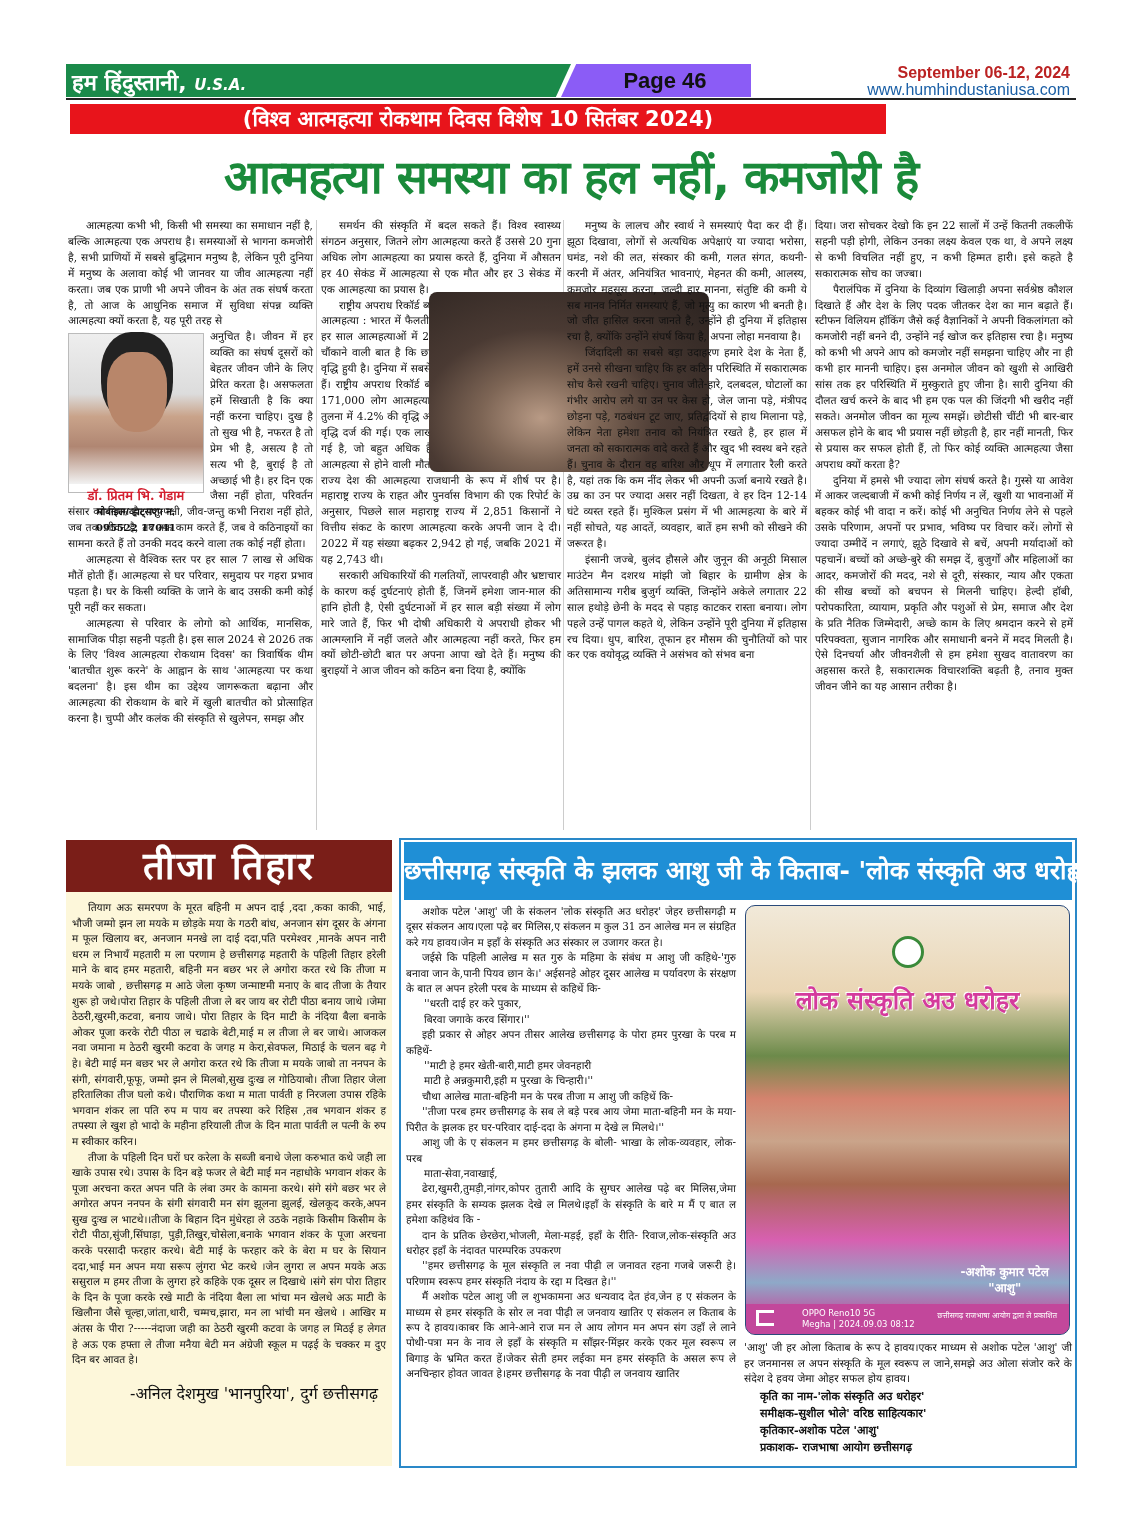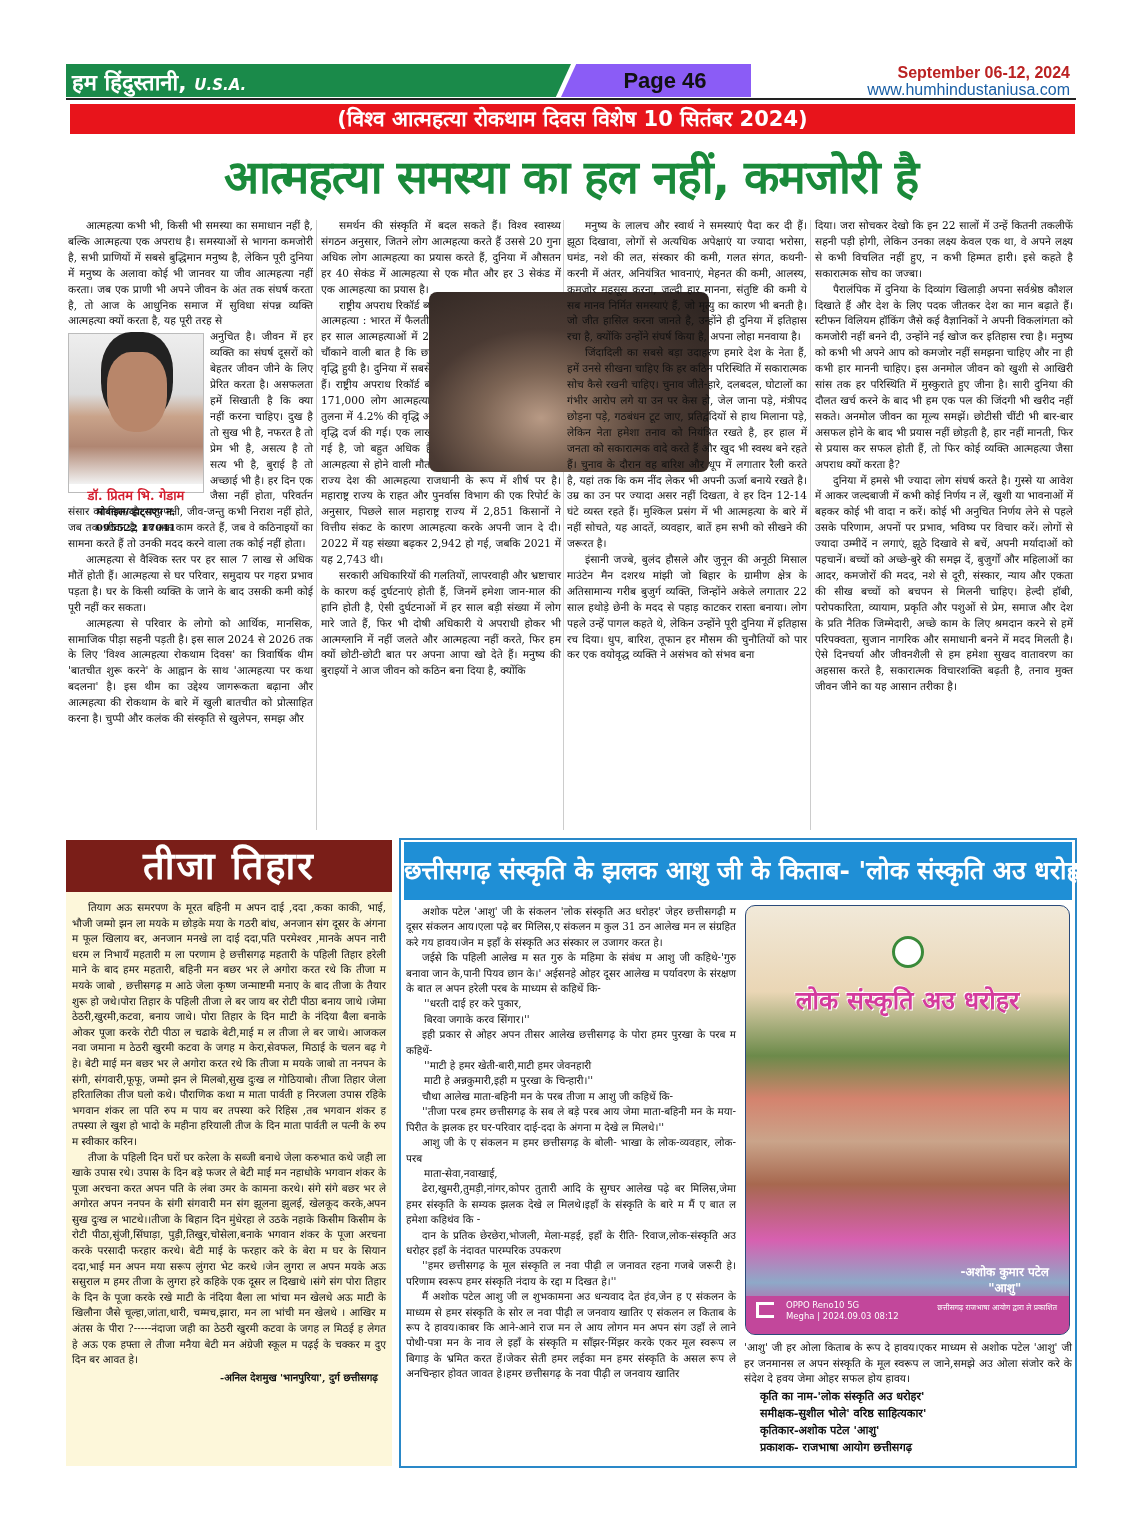--- a/index.html
+++ b/index.html
@@ -5,49 +5,49 @@
 *{box-sizing:border-box;margin:0;padding:0}
 body{width:1135px;height:1533px;background:#fff;font-family:"DejaVu Sans",sans-serif;color:#111;position:relative;overflow:hidden}
 .masthead{position:absolute;left:66px;top:64px;width:1010px;height:34px}
 .mh-green{position:absolute;left:0;top:0;width:505px;height:33px;background:#1a8a4a;clip-path:polygon(0 0,100% 0,97% 100%,0 100%)}
 .mh-name{position:absolute;left:6px;top:2px;color:#fff;font-weight:bold;font-size:22px;white-space:nowrap}
 .mh-name i{font-size:15px;font-style:italic}
 .mh-page{position:absolute;left:495px;top:0;width:190px;height:33px;background:#8b5cf6;clip-path:polygon(8% 0,100% 0,100% 100%,0 100%);font-family:"Liberation Sans",sans-serif;font-weight:bold;font-size:22px;text-align:center;line-height:33px;padding-left:18px}
 .mh-date{position:absolute;right:6px;top:0;text-align:right;font-family:"Liberation Sans",sans-serif;font-weight:bold;font-size:16px;color:#b22;line-height:17px}
 .mh-date .web{color:#1a5fa6;font-weight:normal}
 .mh-rule{position:absolute;left:66px;top:98px;width:1010px;height:2px;background:#222}
-.redbar{position:absolute;left:70px;top:104px;width:1005px;height:30px;background:#e8141b;color:#fff;font-weight:bold;font-size:21px;text-align:center;line-height:30px;white-space:nowrap}
+.redbar{position:absolute;left:70px;top:104px;width:816px;height:30px;background:#e8141b;color:#fff;font-weight:bold;font-size:21px;text-align:center;line-height:30px;white-space:nowrap}
 .headline{position:absolute;left:66px;top:146px;width:1010px;text-align:center;color:#1a8a3a;font-weight:bold;font-size:46px;line-height:62px;white-space:nowrap;letter-spacing:-1px}
 .col{position:absolute;top:218px;font-size:10.6px;line-height:15.9px;text-align:justify;font-family:"DejaVu Serif",serif}
 .col p{text-indent:18px}
 .c1{left:68px;width:245px}
 .c2{left:321px;width:240px}
 .c3{left:567px;width:240px}
 .c4{left:815px;width:258px}
 .vline{position:absolute;top:220px;width:1px;height:610px;background:#ccc}
 .author-box{float:left;width:136px;height:160px;margin:4px 6px 2px 0;border:1px solid #bbb;background:#fff;text-align:center}
 .author-photo{height:150px;background:linear-gradient(180deg,#eee 0%,#dcdcdc 40%,#c9a38a 55%,#b08672 75%,#f2f2f2 100%);position:relative}
 .author-photo::after{content:"";position:absolute;left:38px;top:18px;width:60px;height:80px;border-radius:40% 40% 45% 45%;background:#b8866a;box-shadow:0 -14px 0 6px #222}
 .author-name{color:#d42030;font-weight:bold;font-size:13px;margin-top:4px}
 .author-sub{font-size:10px;font-weight:bold}
 .photo-hand{float:right;width:200px;height:200px;margin:2px 0 4px 4px;border-radius:8px;background:radial-gradient(ellipse at 40% 70%,#b89a85 0%,#7d6555 25%,#4a3a33 50%,#2a221f 100%)}
 .tija-head{position:absolute;left:66px;top:840px;width:326px;height:52px;background:#7a1e18;color:#fff;font-weight:bold;font-size:38px;text-align:center;line-height:52px;letter-spacing:2px}
 .tija-body{position:absolute;left:66px;top:892px;width:326px;height:574px;background:#fdf7da;padding:8px 6px;font-size:10.4px;line-height:15.6px;text-align:justify;font-family:"DejaVu Serif",serif}
 .tija-body p{text-indent:16px}
-.tija-sign{text-align:right;font-weight:bold;font-size:10px;margin-top:2px;padding-right:8px}
+.tija-sign{text-align:right;font-weight:normal;font-size:16px;margin-top:18px;padding-right:8px}
 .chh-frame{position:absolute;left:399px;top:838px;width:678px;height:630px;border:2px solid #2a88c8}
 .chh-head{position:absolute;left:404px;top:842px;width:668px;height:58px;background:#1f8fd6;color:#fff;font-weight:bold;font-size:25px;text-align:center;line-height:58px;white-space:nowrap}
 .chh-body{position:absolute;left:406px;top:904px;width:330px;font-size:10.4px;line-height:15.4px;text-align:justify;font-family:"DejaVu Serif",serif}
 .chh-body p{text-indent:16px}
 .chh-body .verse{padding-left:18px;text-indent:0}
 .cover{position:absolute;left:745px;top:905px;width:325px;height:430px;border-radius:10px;overflow:hidden;background:linear-gradient(180deg,#f1e9d9 0%,#ead6b5 20%,#6c8a4a 35%,#d4836e 45%,#caa48a 55%,#a7684f 65%,#d760b0 78%,#8ea9c8 88%,#c24e9e 96%,#c64c99 100%);border:1px solid #2a4a7a}
 .cover-emblem{position:absolute;left:146px;top:30px;width:32px;height:32px;border-radius:50%;border:3px solid #3a8a3a;background:#fff}
 .cover-title{position:absolute;left:0;top:76px;width:100%;text-align:center;color:#d43b9c;font-weight:bold;font-size:25px;text-shadow:1px 1px 0 #fff,-1px -1px 0 #fff}
 .cover-author{position:absolute;right:20px;top:358px;color:#fff;font-weight:bold;font-size:12px;text-align:center;line-height:16px}
-.cover-strip{position:absolute;left:0;bottom:0;width:100%;height:38px;background:#c2479b;color:#fff;font-size:8.5px;line-height:11px;padding:4px 6px 0 40px}
+.cover-strip{position:absolute;left:0;bottom:0;width:100%;height:30px;background:#c2479b;color:#fff;font-size:8.5px;line-height:11px;padding:4px 6px 0 56px}
 .cover-strip .pub{position:absolute;right:12px;top:6px;font-size:7.5px}
 .cover-logo{position:absolute;left:10px;top:6px;width:18px;height:16px;border:3px solid #fff;border-right:none}
 .chh-caption{position:absolute;left:744px;top:1340px;width:328px;font-size:10.6px;line-height:15.5px;text-align:justify;font-family:"DejaVu Serif",serif}
 .chh-credits{position:absolute;left:760px;top:1388px;width:300px;font-size:11.2px;line-height:17px;font-weight:bold}
 </style>
 </head>
 <body>
 
 <div class="masthead">
   <div class="mh-green">

